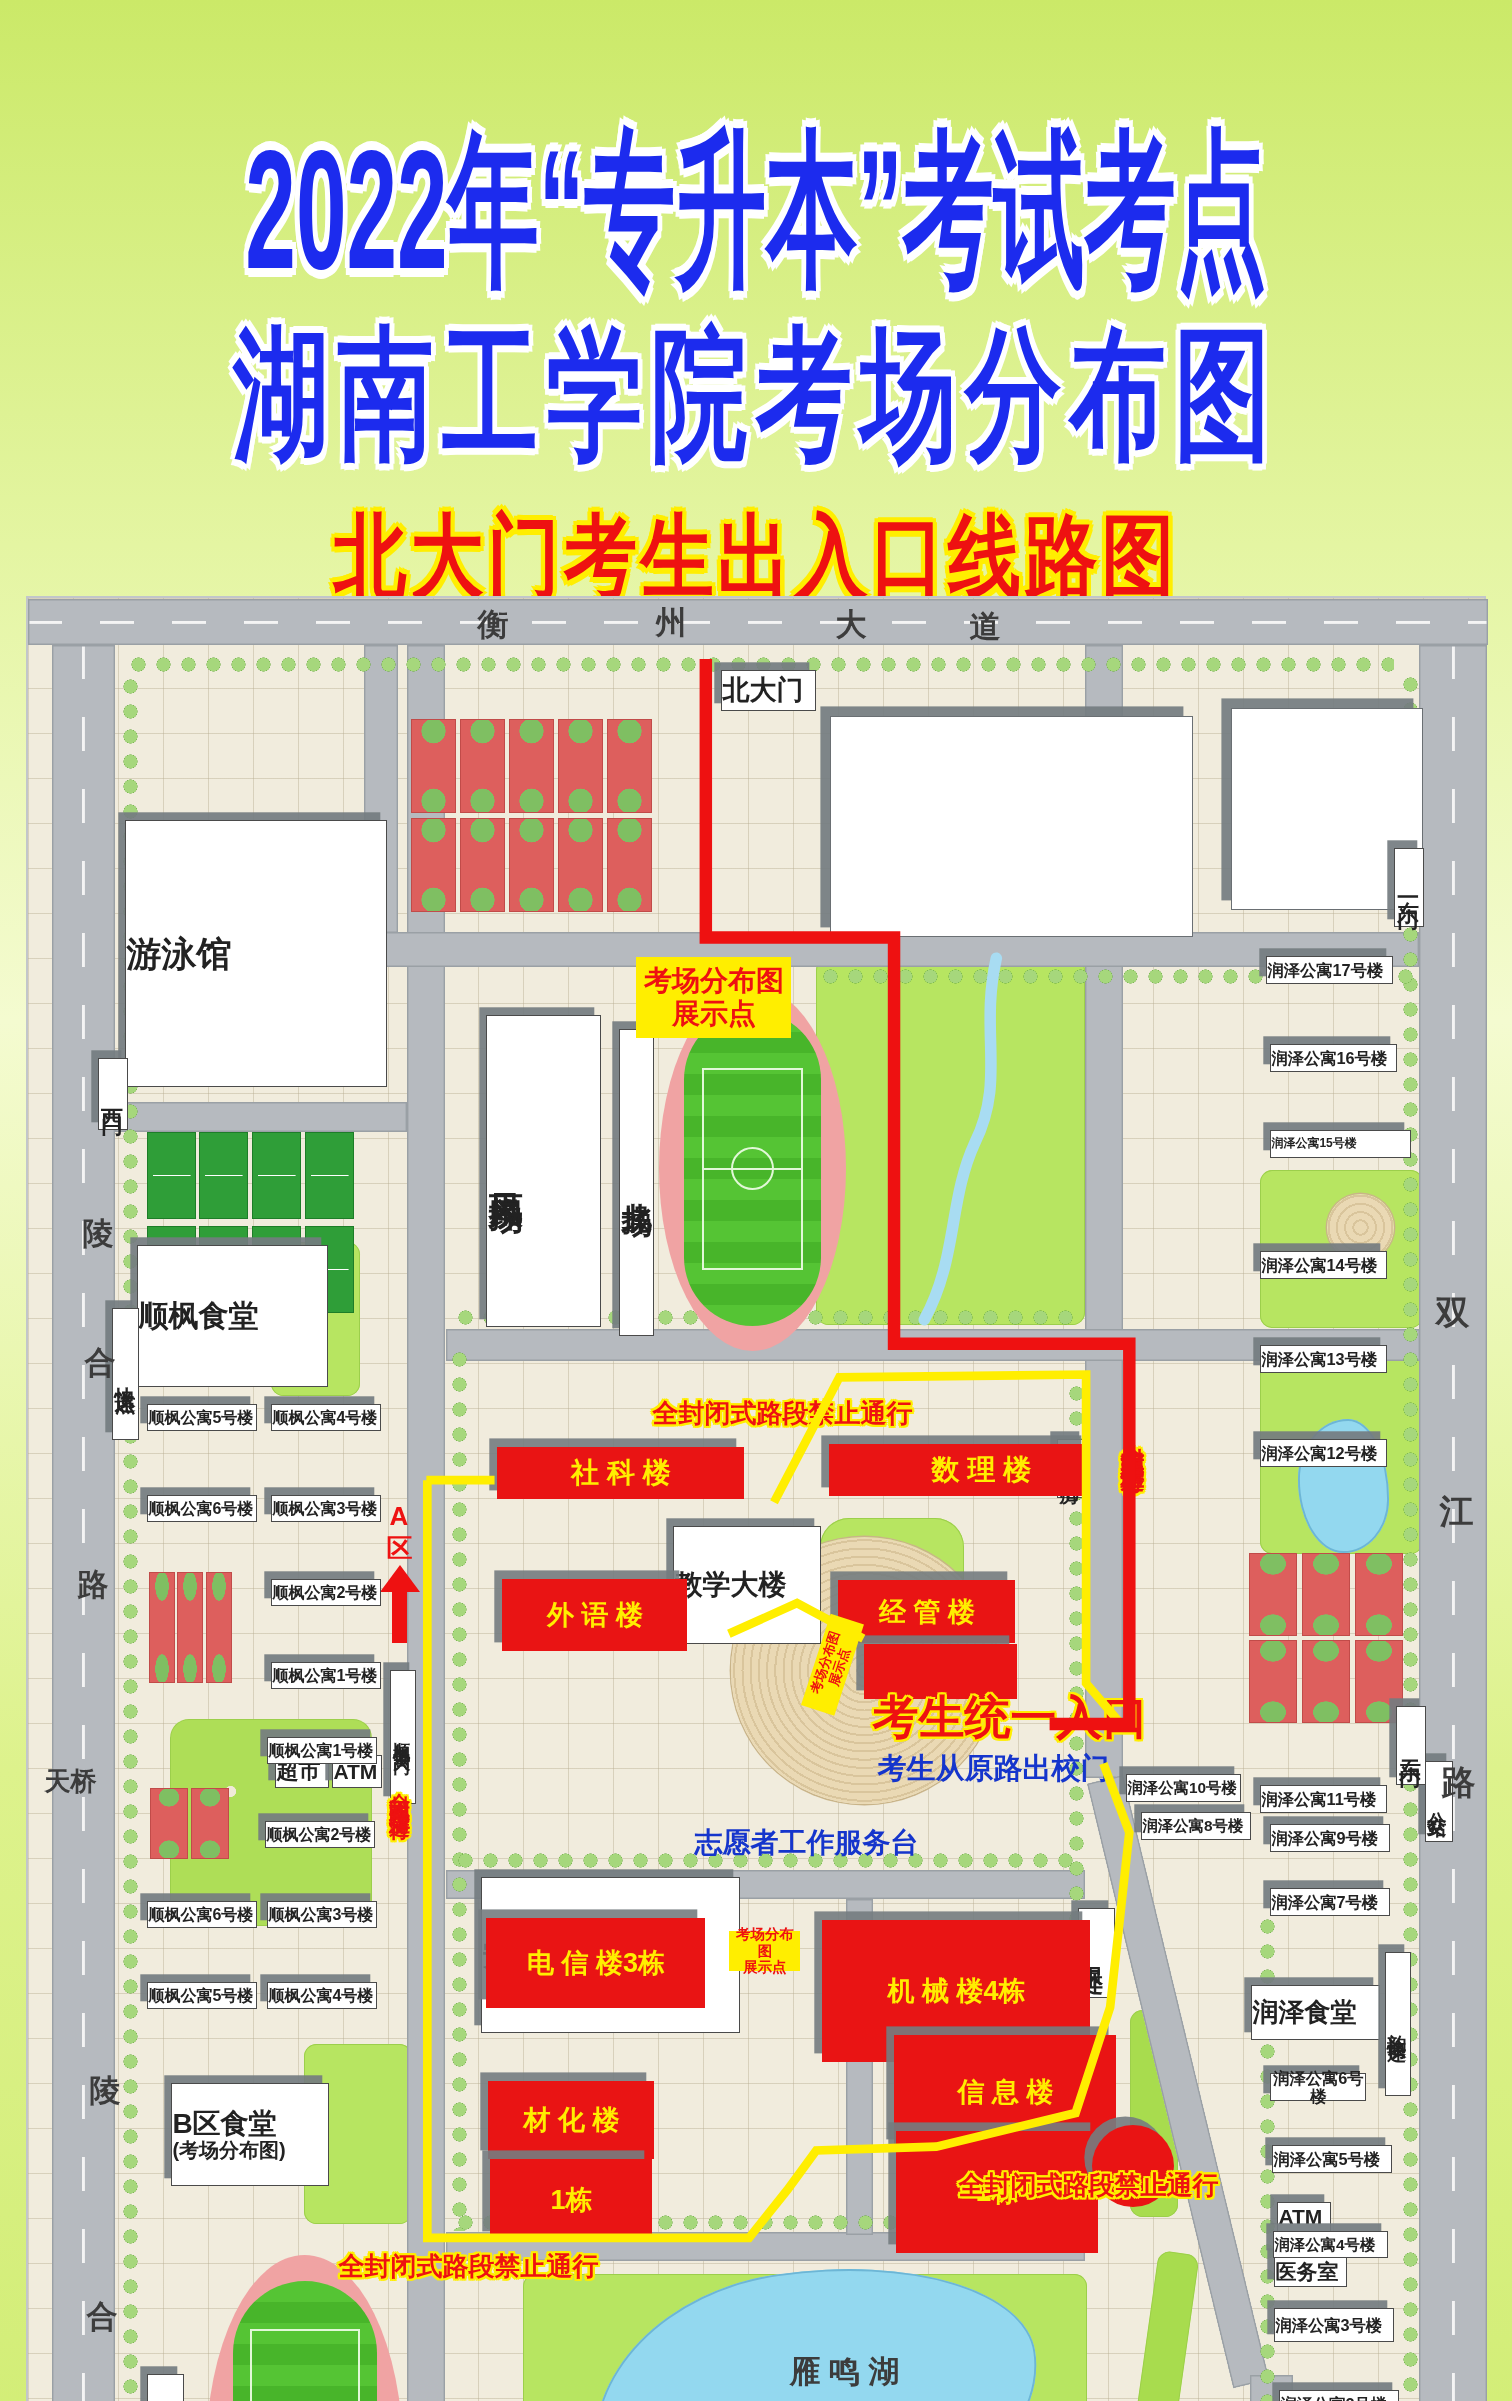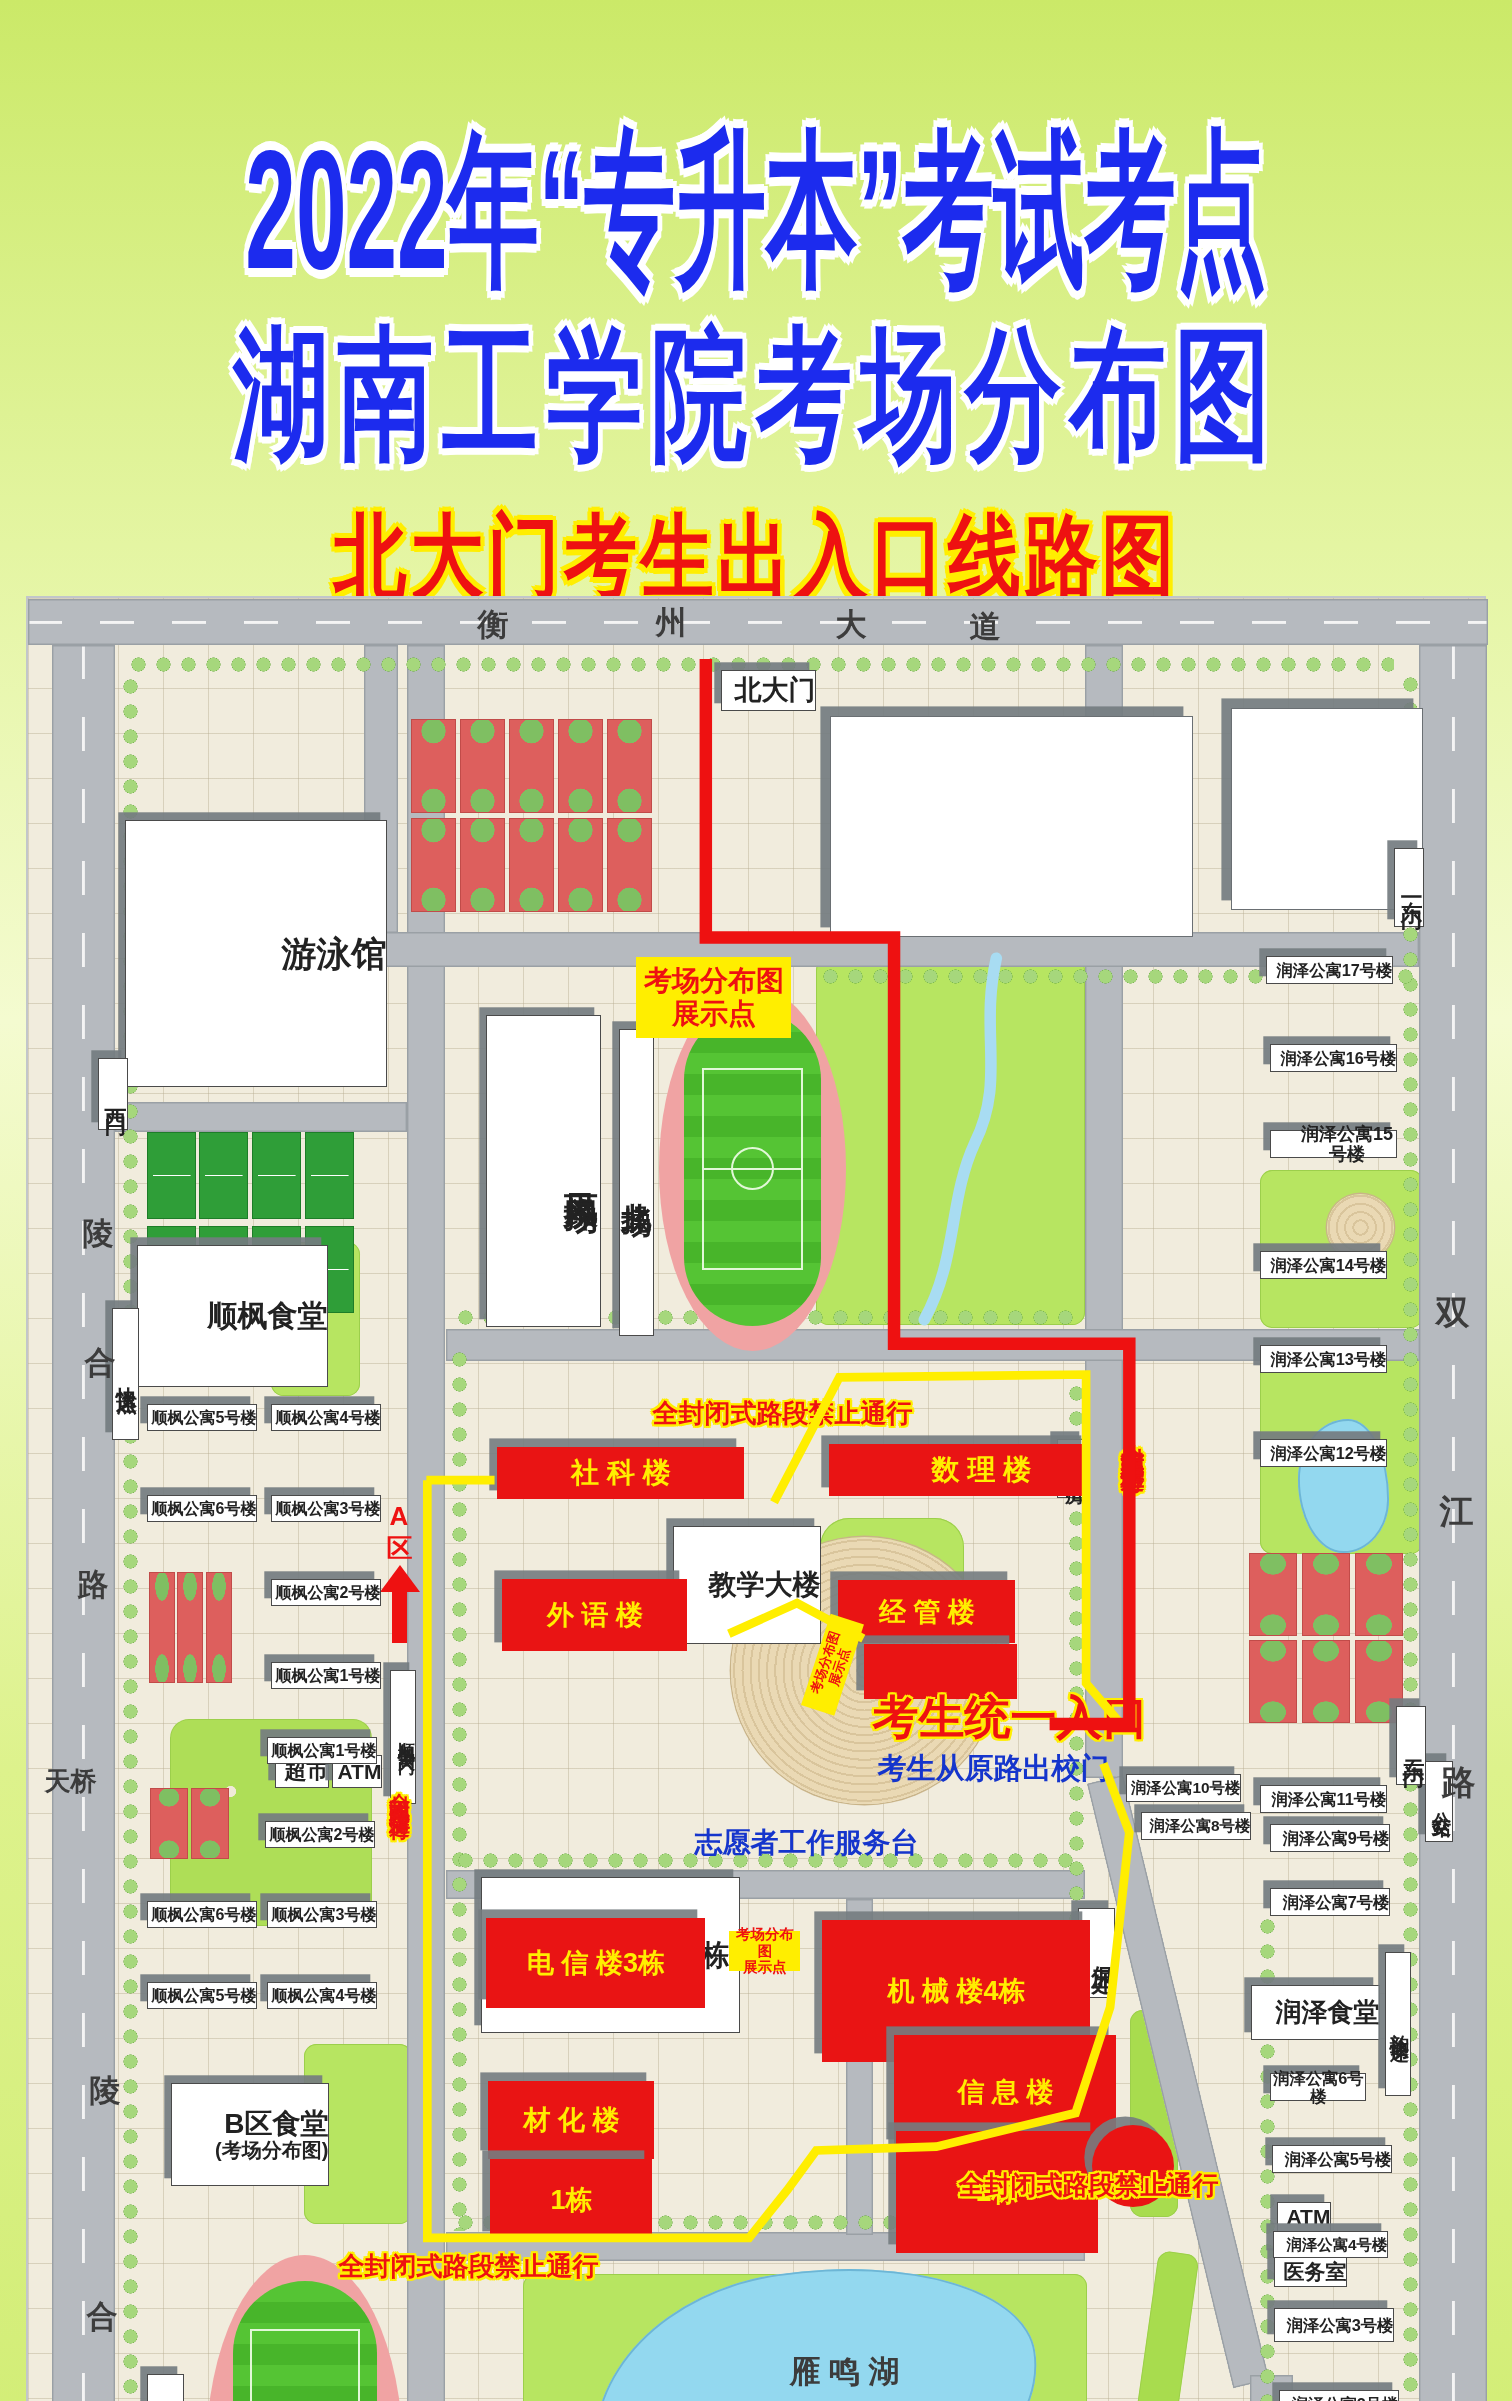--- a/index.html
+++ b/index.html
@@ -19,21 +19,21 @@
   .road{background:#b6babf;box-shadow:0 0 0 1.4px #9aa0a5 inset;}
   .cl-h{background-image:repeating-linear-gradient(90deg,#f4f4f4 0 34px,rgba(0,0,0,0) 34px 72px);background-size:100% 2.9px;background-position:0 50%;background-repeat:no-repeat;}
   .cl-v{background-image:repeating-linear-gradient(180deg,#f4f4f4 0 34px,rgba(0,0,0,0) 34px 72px);background-size:2.9px 100%;background-position:50% 0;background-repeat:no-repeat;}
   .lawn{background:#b7e561;border-radius:12.5px;box-shadow:0 0 0 1px #9ccf4b inset;}
   .lawn.dk{background:#a8dc4e;}
   .park{background:#aede57;border-radius:19px;background-image:radial-gradient(circle 29px at 30% 35%,#f0ead8 18%,transparent 20%),radial-gradient(circle 24px at 65% 60%,#f0ead8 16%,transparent 18%);}
   .tr{pointer-events:none;}
   .tr.h{background:radial-gradient(circle 11px at 12.5px 12.5px,#a6d77c 58%,#6fae47 62%,transparent 66%) 0 0/25px 25px repeat-x;height:25px;}
   .tr.v{background:radial-gradient(circle 11px at 12.5px 12.5px,#a6d77c 58%,#6fae47 62%,transparent 66%) 0 0/25px 25px repeat-y;width:25px;}
   .wb{background:#fff;border:1.4px solid #4a4a4a;box-shadow:-6.7px -7.7px 0 rgba(116,124,128,.92);
-      display:flex;flex-direction:column;align-items:flex-end;justify-content:center;text-align:center;
+      display:flex;flex-direction:column;align-items:flex-start;justify-content:center;text-align:center;
       color:#222;font-weight:bold;box-sizing:border-box;line-height:1.12;}
   .plain{border:1.4px solid #6a6f73;box-shadow:-9.6px -9.6px 0 rgba(116,124,128,.92);background:#fff;}
   .rb{background:#e91414;box-shadow:-7.7px -8.6px 0 rgba(116,124,128,.9);display:flex;align-items:center;justify-content:center;
       color:#ffee00;font-weight:bold;text-align:center;white-space:nowrap;}
   .yb{background:#ffee00;color:#ee1111;font-weight:bold;display:flex;flex-direction:column;align-items:center;justify-content:center;text-align:center;line-height:1.15;}
   .vtx{writing-mode:vertical-rl;text-orientation:upright;letter-spacing:2.9px;}
   .lbl{white-space:nowrap;font-weight:bold;}
   .rt{color:#ee1111;text-shadow:-2.4px 0 #ffee00,2.4px 0 #ffee00,0 -2.4px #ffee00,0 2.4px #ffee00,-1.9px -1.9px #ffee00,1.9px -1.9px #ffee00,-1.9px 1.9px #ffee00,1.9px 1.9px #ffee00;}
   .rp{color:#ee1111;}
   .bt{color:#1535cc;}
@@ -246,21 +246,21 @@
       </div>
       <div class="abs wb " style="left: 239px; top: 1384px; width: 110px; height: 27px; transform-origin: 0px 0px; font-size: 16px;">
         <span>顺枫公寓4号楼</span>
       </div>
       <div class="abs wb " style="left: 1238px; top: 358px; width: 127px; height: 28px; transform-origin: 0px 0px; font-size: 16.3px;">
         <span>润泽公寓17号楼</span>
       </div>
       <div class="abs wb " style="left: 1242px; top: 446px; width: 127px; height: 28px; transform-origin: 0px 0px; font-size: 16.3px;">
         <span>润泽公寓16号楼</span>
       </div>
-      <div class="abs wb " style="left: 1242px; top: 532px; width: 127px; height: 28px; transform-origin: 0px 0px; font-size: 18px; padding-left: 26px;">
+      <div class="abs wb " style="left: 1242px; top: 532px; width: 141px; height: 28px; transform-origin: 0px 0px; font-size: 12px;">
         <span>润泽公寓15号楼</span>
       </div>
       <div class="abs wb " style="left: 1232px; top: 653px; width: 127px; height: 28px; transform-origin: 0px 0px; font-size: 16.3px;">
         <span>润泽公寓14号楼</span>
       </div>
       <div class="abs wb " style="left: 1232px; top: 747px; width: 127px; height: 28px; transform-origin: 0px 0px; font-size: 16.3px;">
         <span>润泽公寓13号楼</span>
       </div>
       <div class="abs wb " style="left: 1232px; top: 841px; width: 127px; height: 28px; transform-origin: 0px 0px; font-size: 16.3px;">
         <span>润泽公寓12号楼</span>

